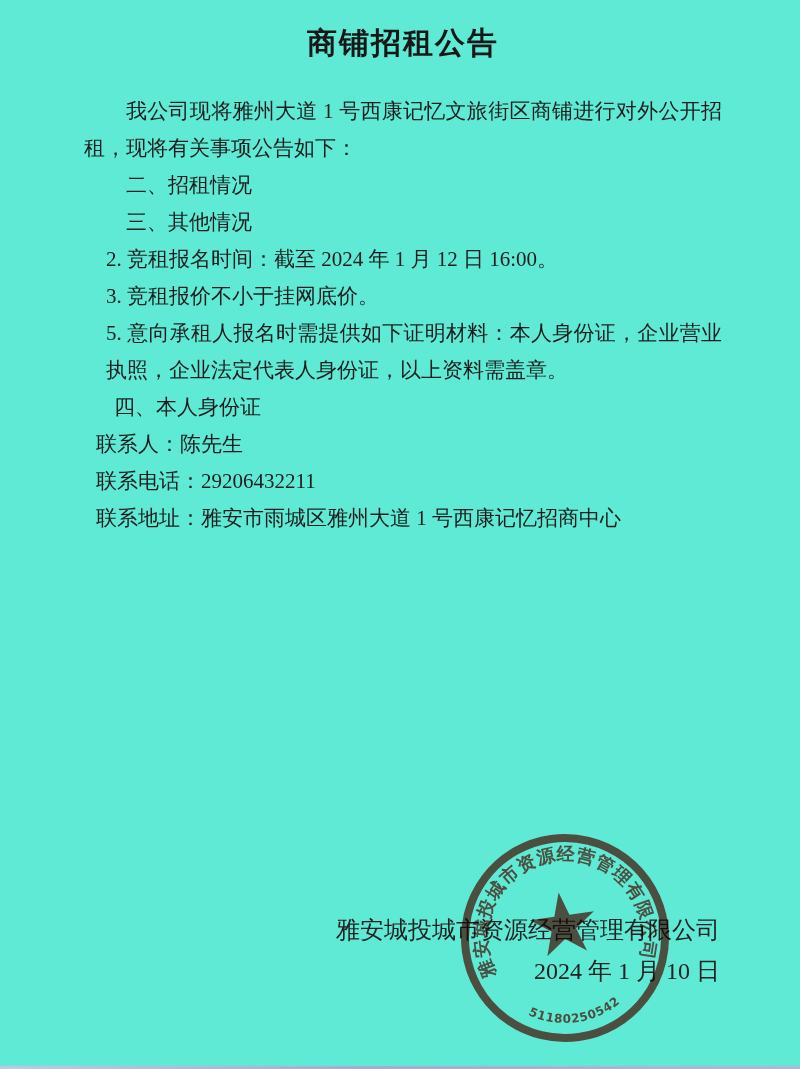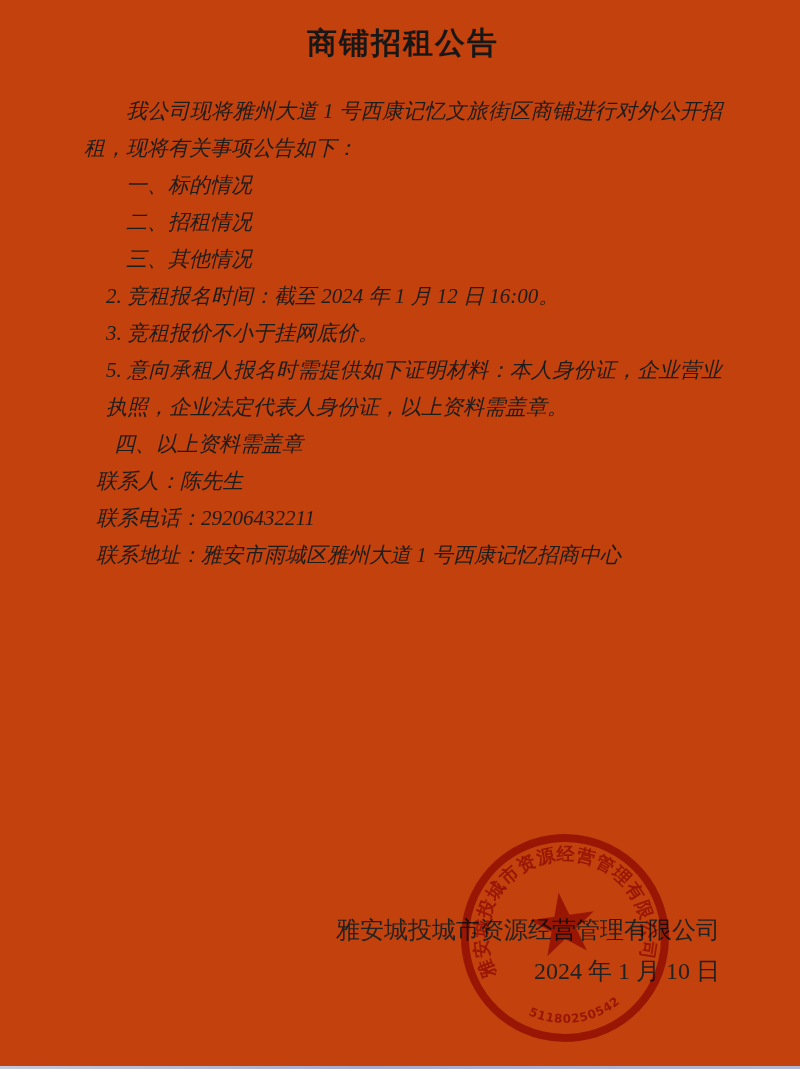--- a/index.html
+++ b/index.html
@@ -2,21 +2,21 @@
 <html><head>
 <meta charset="utf-8">
 <style>
   * { margin: 0; padding: 0; box-sizing: border-box; }
   html, body { background: #e8e8e8; }
   .page {
     position: relative;
     width: 800px;
     height: 1069px;
     margin: 0 auto;
-    background: #c2410c;
+    background: #5eead4;
     overflow: hidden;
     font-family: "Liberation Serif", "DejaVu Serif", serif;
     color: #1c1c1c;
   }
   .content {
     position: absolute;
     left: 84px;
     top: 0;
     width: 638px;
   }
@@ -27,21 +27,20 @@
     font-weight: bold;
     text-align: center;
     letter-spacing: 2px;
     color: #171717;
   }
   .para, .heading, .list-item, .contact-line {
     font-size: 21px;
     line-height: 37px;
     color: #1d1d1d;
     text-align: justify;
-    font-style: italic;
   }
   .intro { margin-top: 29px; text-indent: 2em; }
   .para { text-indent: 2em; }
   .heading { text-indent: 2em; }
   .heading-contact { text-indent: 30px; }
   .list-item { padding-left: 22px; text-indent: 0; }
   .contact-line { padding-left: 12px; }
   .signature {
     position: absolute;
     right: 80px;
@@ -87,30 +86,29 @@
 </head>
 <body>
 
 <div class="page">
   <div class="content">
 
     <div class="doc-title">商铺招租公告</div>
 
     <p class="para intro">我公司现将雅州大道 1 号西康记忆文旅街区商铺进行对外公开招租，现将有关事项公告如下：</p>
 
-    <p class="heading">一、标的情况</p>
 
     <p class="heading">二、招租情况</p>
 
     <p class="heading">三、其他情况</p>
     <p class="list-item">2. 竞租报名时间：截至 2024 年 1 月 12 日 16:00。</p>
     <p class="list-item">3. 竞租报价不小于挂网底价。</p>
     <p class="list-item">5. 意向承租人报名时需提供如下证明材料：本人身份证，企业营业执照，企业法定代表人身份证，以上资料需盖章。</p>
 
-    <p class="heading heading-contact">四、以上资料需盖章</p>
+    <p class="heading heading-contact">四、本人身份证</p>
     <p class="contact-line">联系人：陈先生</p>
     <p class="contact-line">联系电话：29206432211</p>
     <p class="contact-line">联系地址：雅安市雨城区雅州大道 1 号西康记忆招商中心</p>
   </div>
 
   <div class="signature">
     <div>雅安城投城市资源经营管理有限公司</div>
     <div>2024 年 1 月 10 日</div>
   </div>
 

